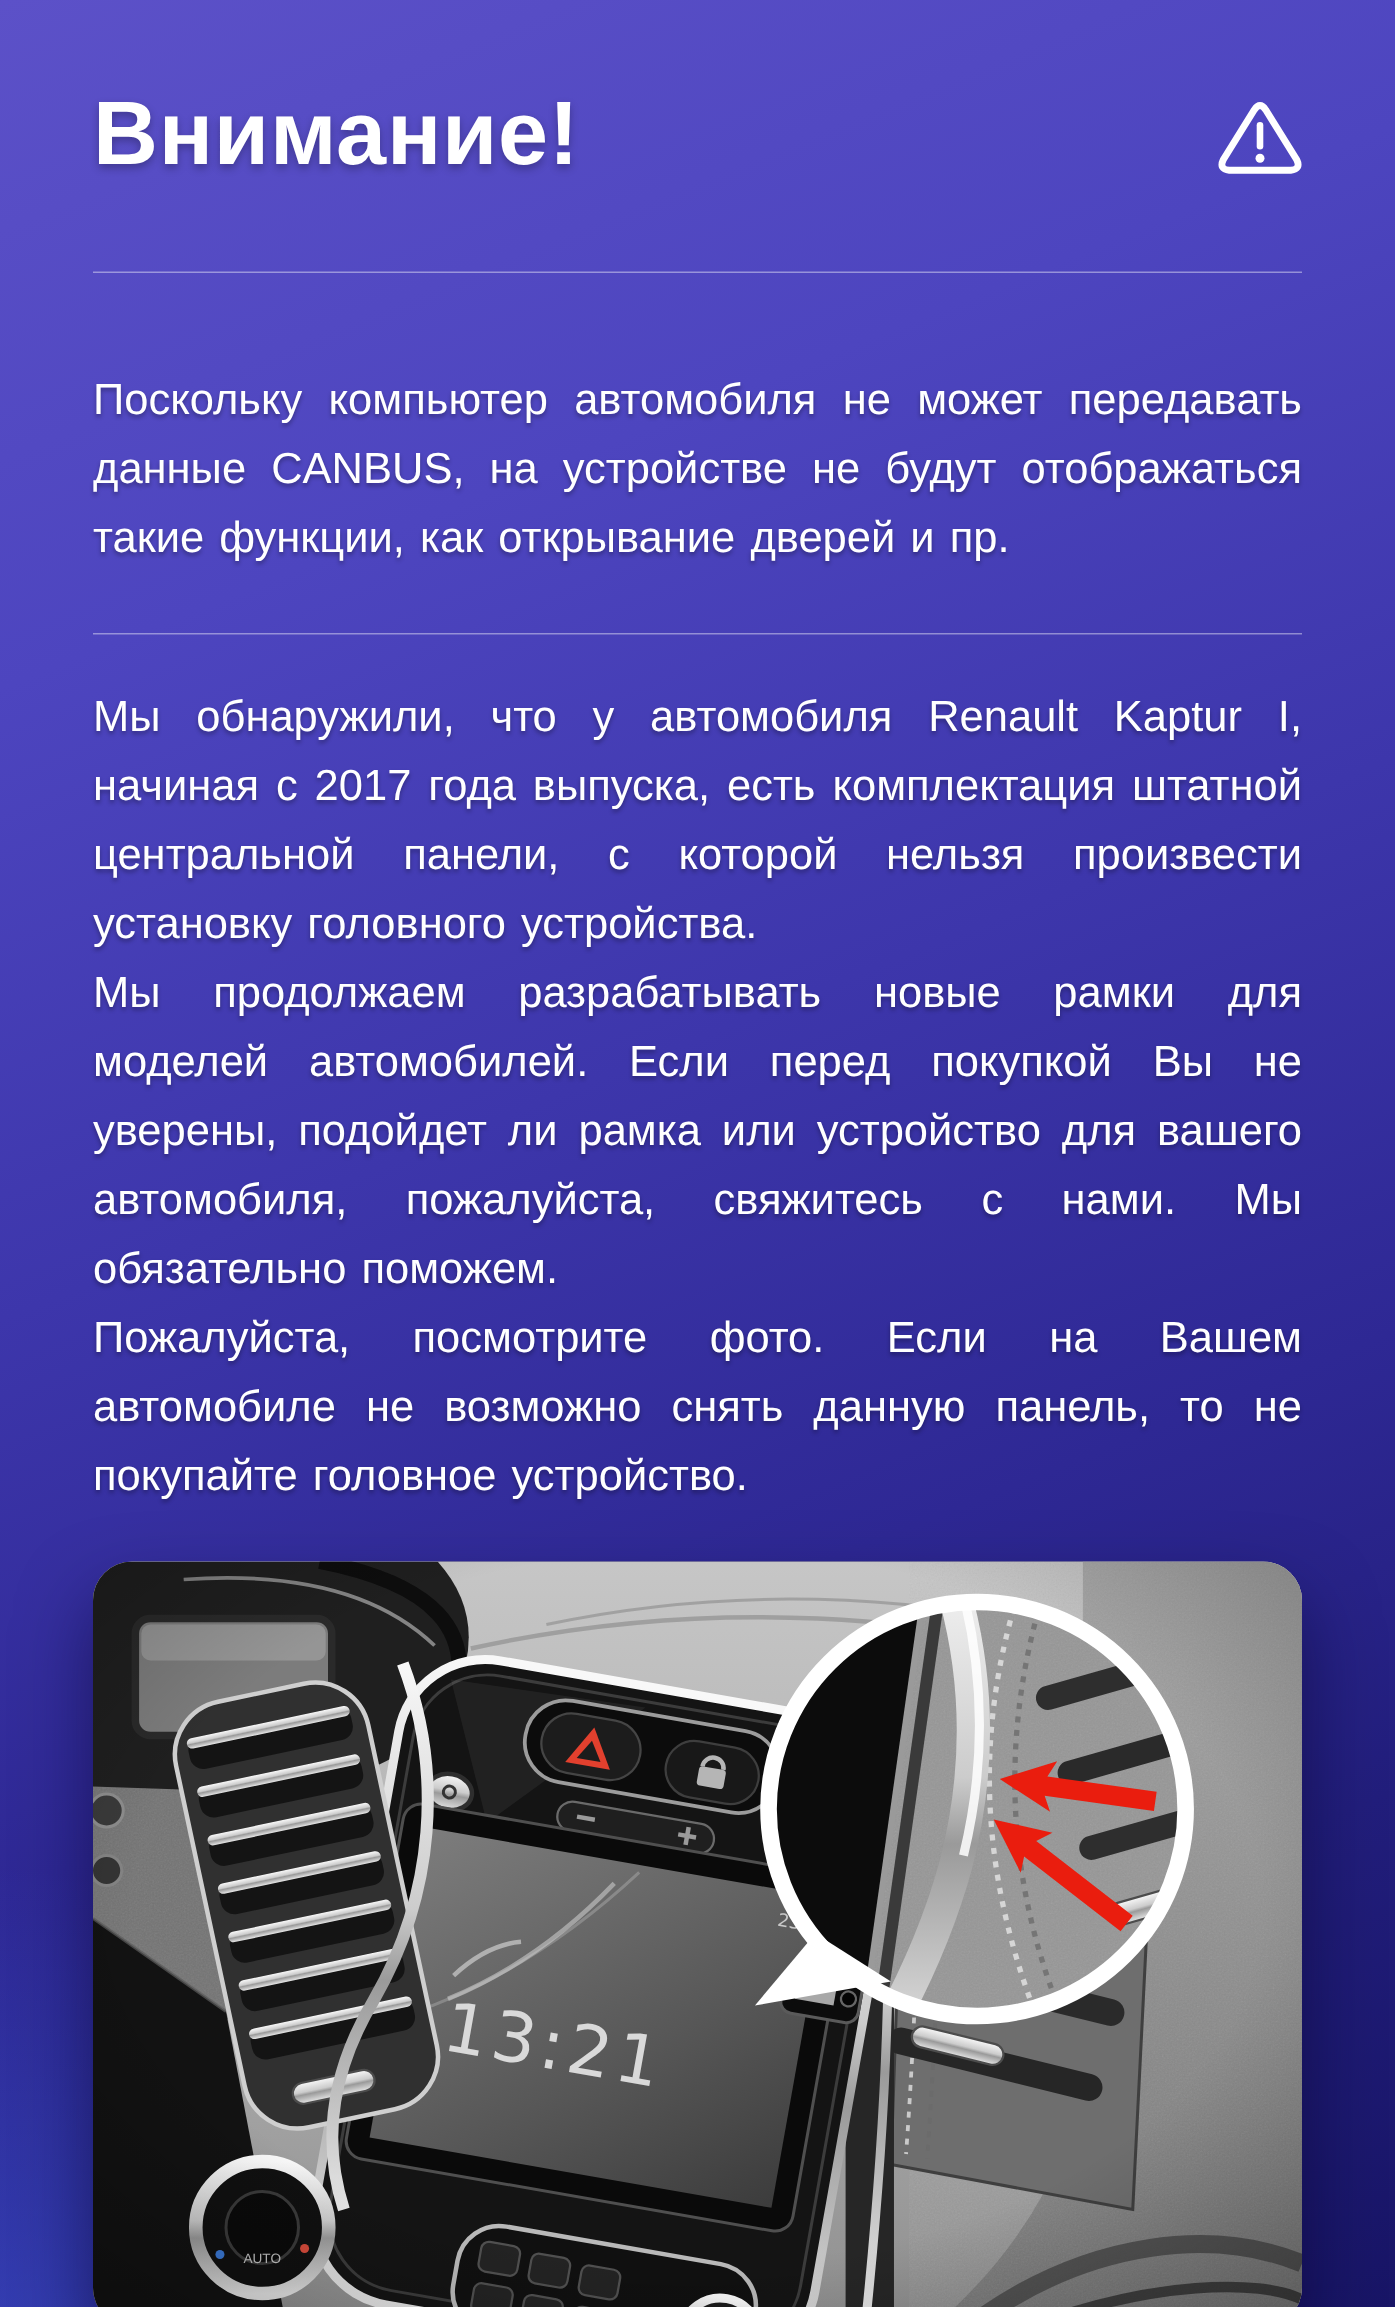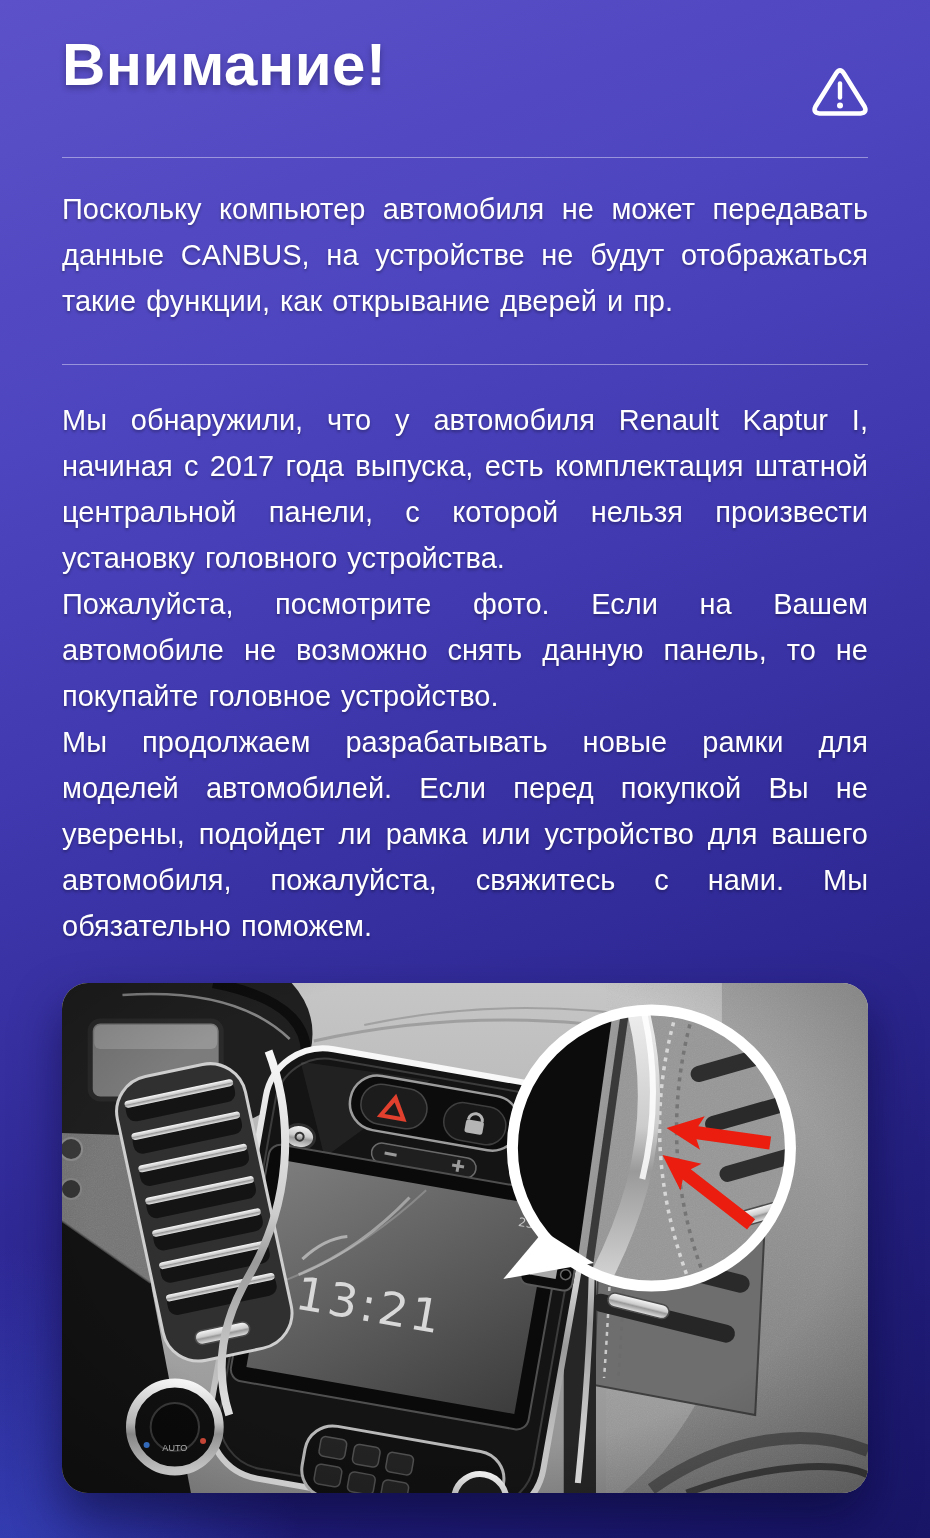--- a/index.html
+++ b/index.html
@@ -8,35 +8,35 @@
     width:930px;height:1538px;
     box-sizing:border-box;
     padding:0 62px;
     overflow:hidden;
     font-family:"Liberation Sans", sans-serif;
     color:#ffffff;
     background:
       radial-gradient(46% 32% at 0% 104%, rgba(70,95,235,.55), rgba(70,95,235,0) 72%),
       linear-gradient(158deg,#5c51c8 0%,#4d45bf 24%,#3d36ab 46%,#2e2894 66%,#221e7c 82%,#181566 100%);
   }
-  .hdr{position:relative;padding-top:32px;height:66px;}
+  .hdr{position:relative;padding-top:56px;height:66px;}
   .title{
     margin:0;font-size:60px;line-height:66px;font-weight:bold;letter-spacing:.5px;
     text-shadow:0 3px 6px rgba(0,0,0,.28);
   }
   .warn-ico{position:absolute;right:0;top:68px;width:56px;height:50px;}
   .divider{height:1px;background:rgba(255,255,255,.42);}
   .d1{margin-top:59px;}
   .d2{margin-top:40px;}
   .body-text{
     margin:0;font-size:29px;line-height:46px;font-weight:normal;
     text-align:justify;word-spacing:2px;
     text-shadow:0 2px 3px rgba(0,0,0,.32);
   }
-  .p1{margin-top:28px;}
+  .p1{margin-top:62px;}
   .p2{margin-top:32px;}
   .photo{
     margin:34px 0 0;width:806px;height:510px;
     border-radius:26px;overflow:hidden;position:relative;
     box-shadow:0 24px 48px rgba(5,4,40,.5);
     background:#9a9a9a;
   }
   .photo svg{display:block;width:100%;height:100%;}
 </style>
 </head>
@@ -53,22 +53,22 @@
     </svg>
   </header>
 
   <div class="divider d1"></div>
 
   <p class="body-text p1">Поскольку компьютер автомобиля не может передавать данные CANBUS, на устройстве не будут отображаться такие функции, как открывание дверей и пр.</p>
 
   <div class="divider d2"></div>
 
   <p class="body-text p2">Мы обнаружили, что у автомобиля Renault Kaptur I, начиная с 2017 года выпуска, есть комплектация штатной центральной панели, с которой нельзя произвести установку головного устройства.</p>
+  <p class="body-text">Мы продолжаем разрабатывать новые рамки для моделей автомобилей. Если перед покупкой Вы не уверены, подойдет ли рамка или устройство для вашего автомобиля, пожалуйста, свяжитесь с нами. Мы обязательно поможем.</p>
   <p class="body-text">Пожалуйста, посмотрите фото. Если на Вашем автомобиле не возможно снять данную панель, то не покупайте головное устройство.</p>
-  <p class="body-text">Мы продолжаем разрабатывать новые рамки для моделей автомобилей. Если перед покупкой Вы не уверены, подойдет ли рамка или устройство для вашего автомобиля, пожалуйста, свяжитесь с нами. Мы обязательно поможем.</p>
 
   <figure class="photo">
     <svg viewBox="0 0 800 510" preserveAspectRatio="none">
       <defs>
         <linearGradient id="gBody" x1="0" y1="0" x2="0" y2="1">
           <stop offset="0" stop-color="#c6c6c6"></stop>
             <stop offset=".55" stop-color="#adadad"></stop>
             <stop offset="1" stop-color="#8f8f8f"></stop>
         </linearGradient>
         <linearGradient id="gChrome" x1="0" y1="0" x2="0" y2="1">

